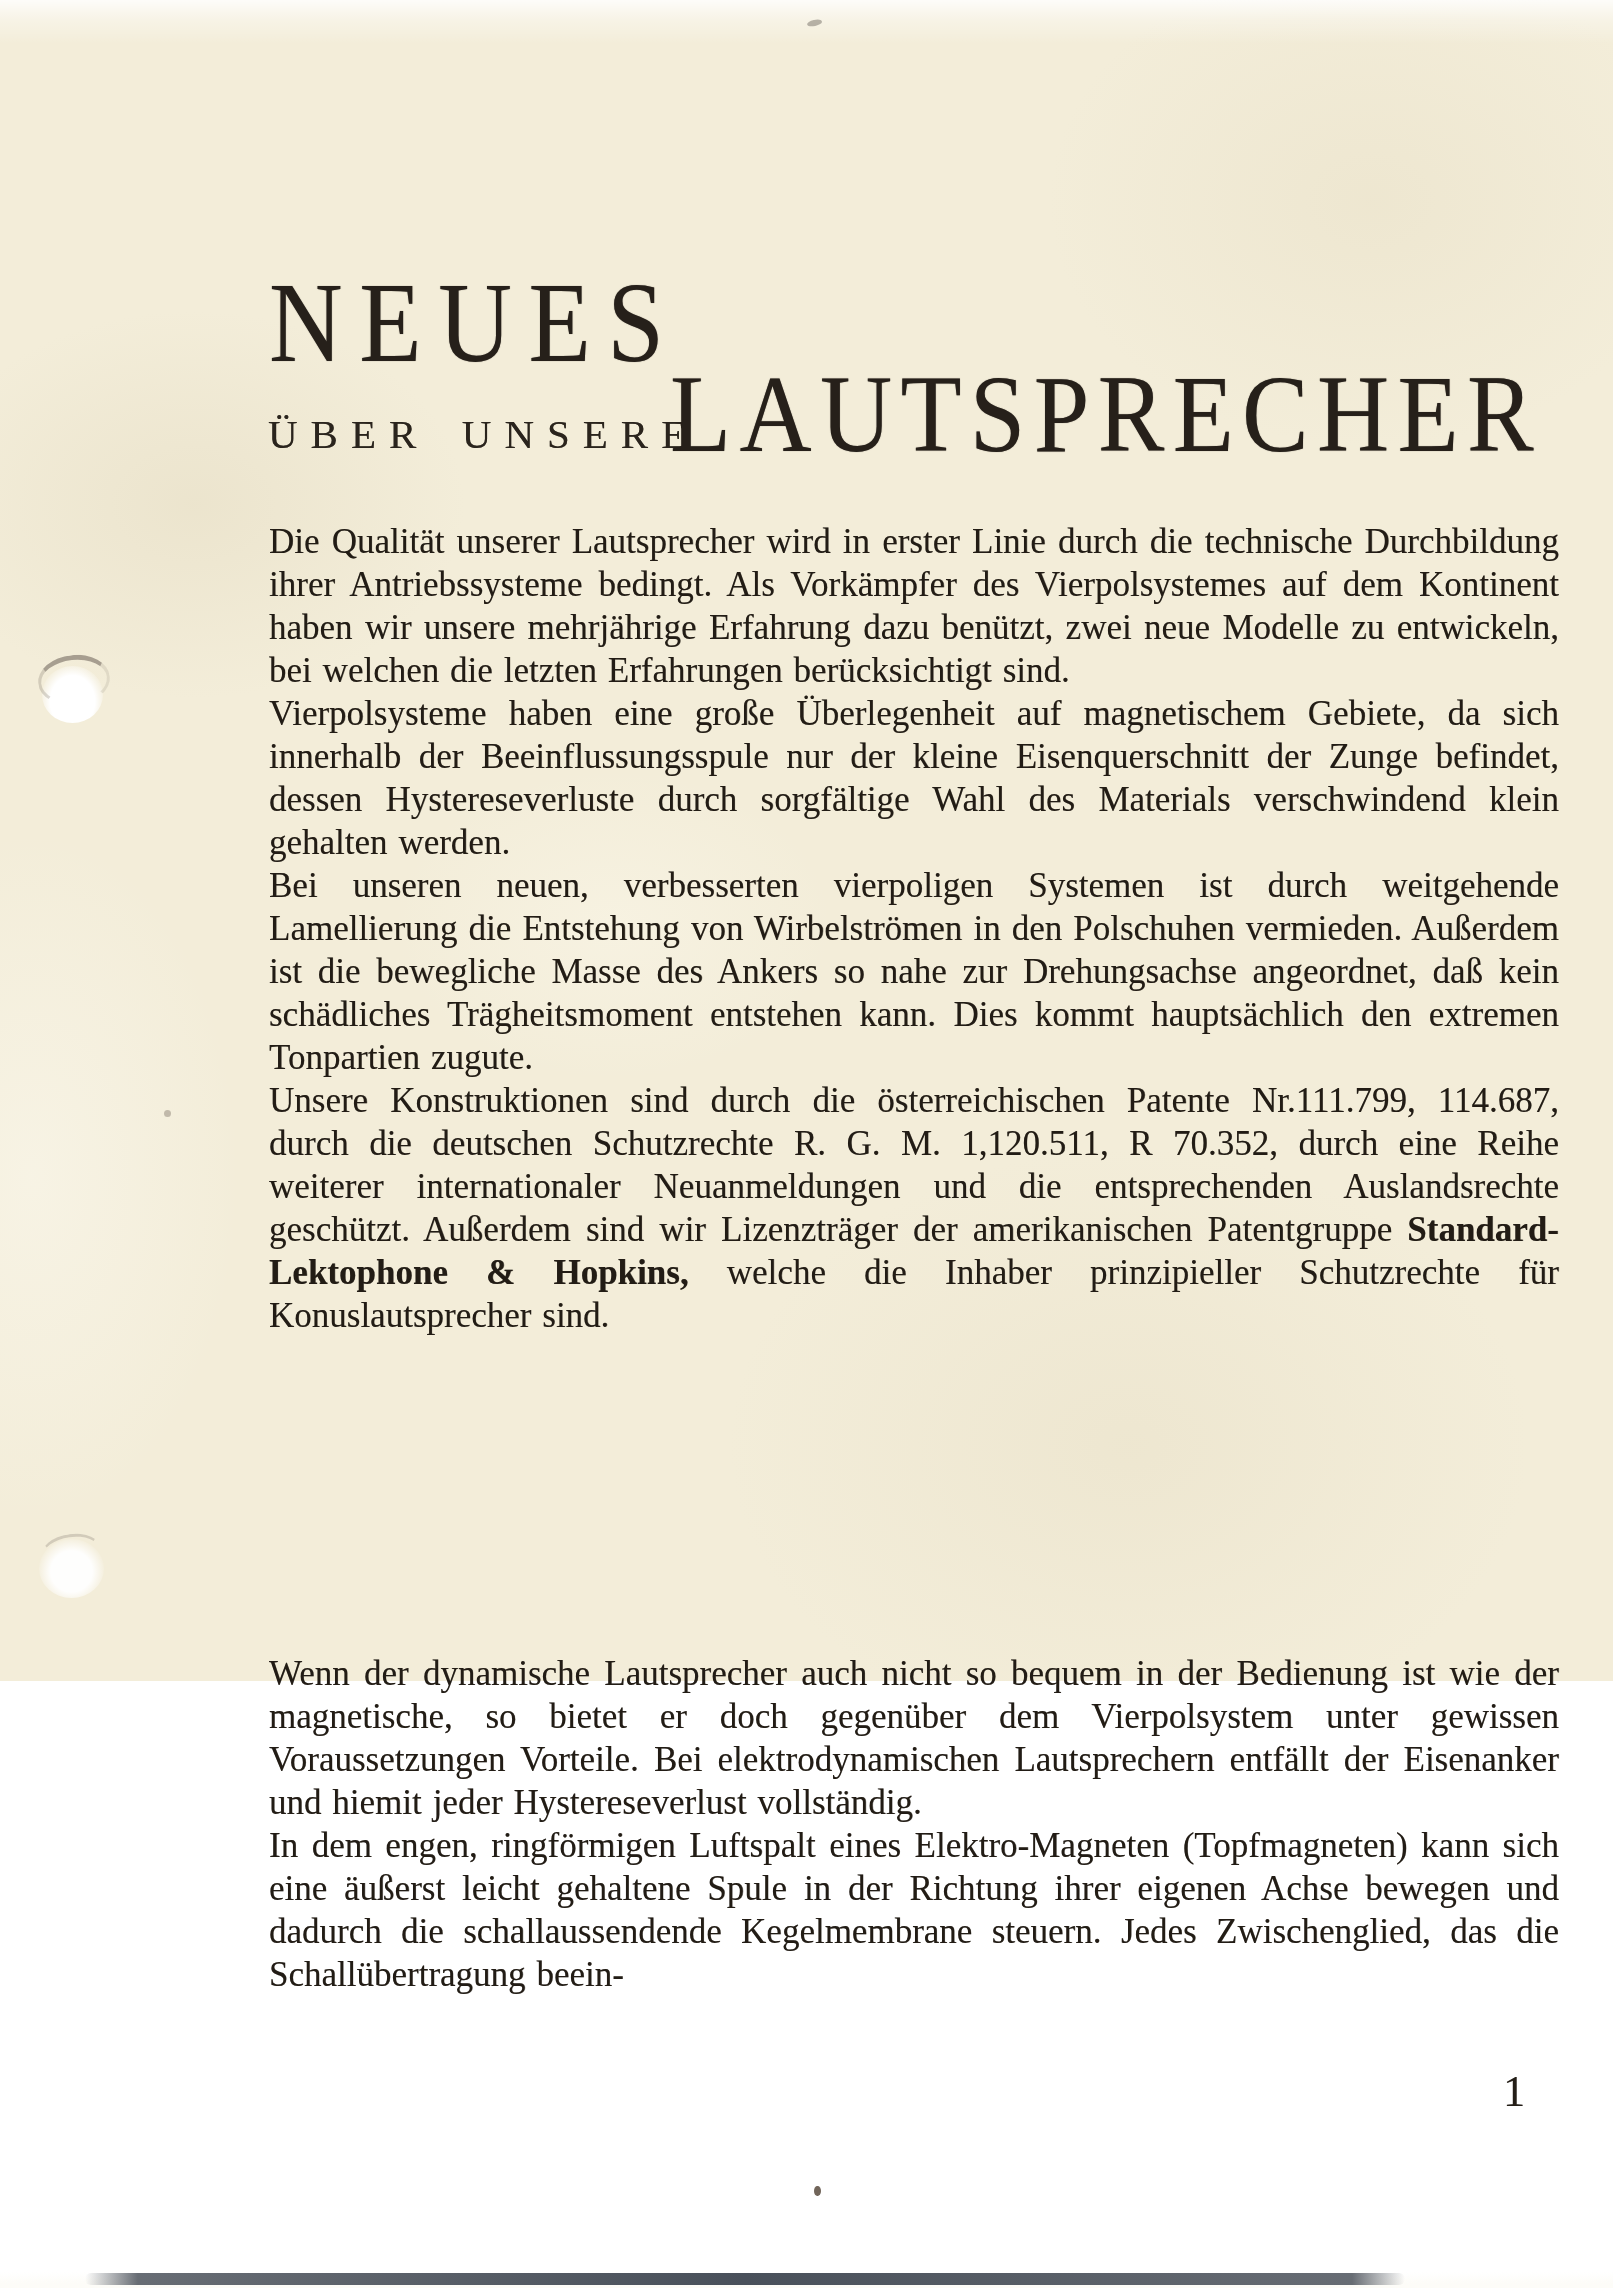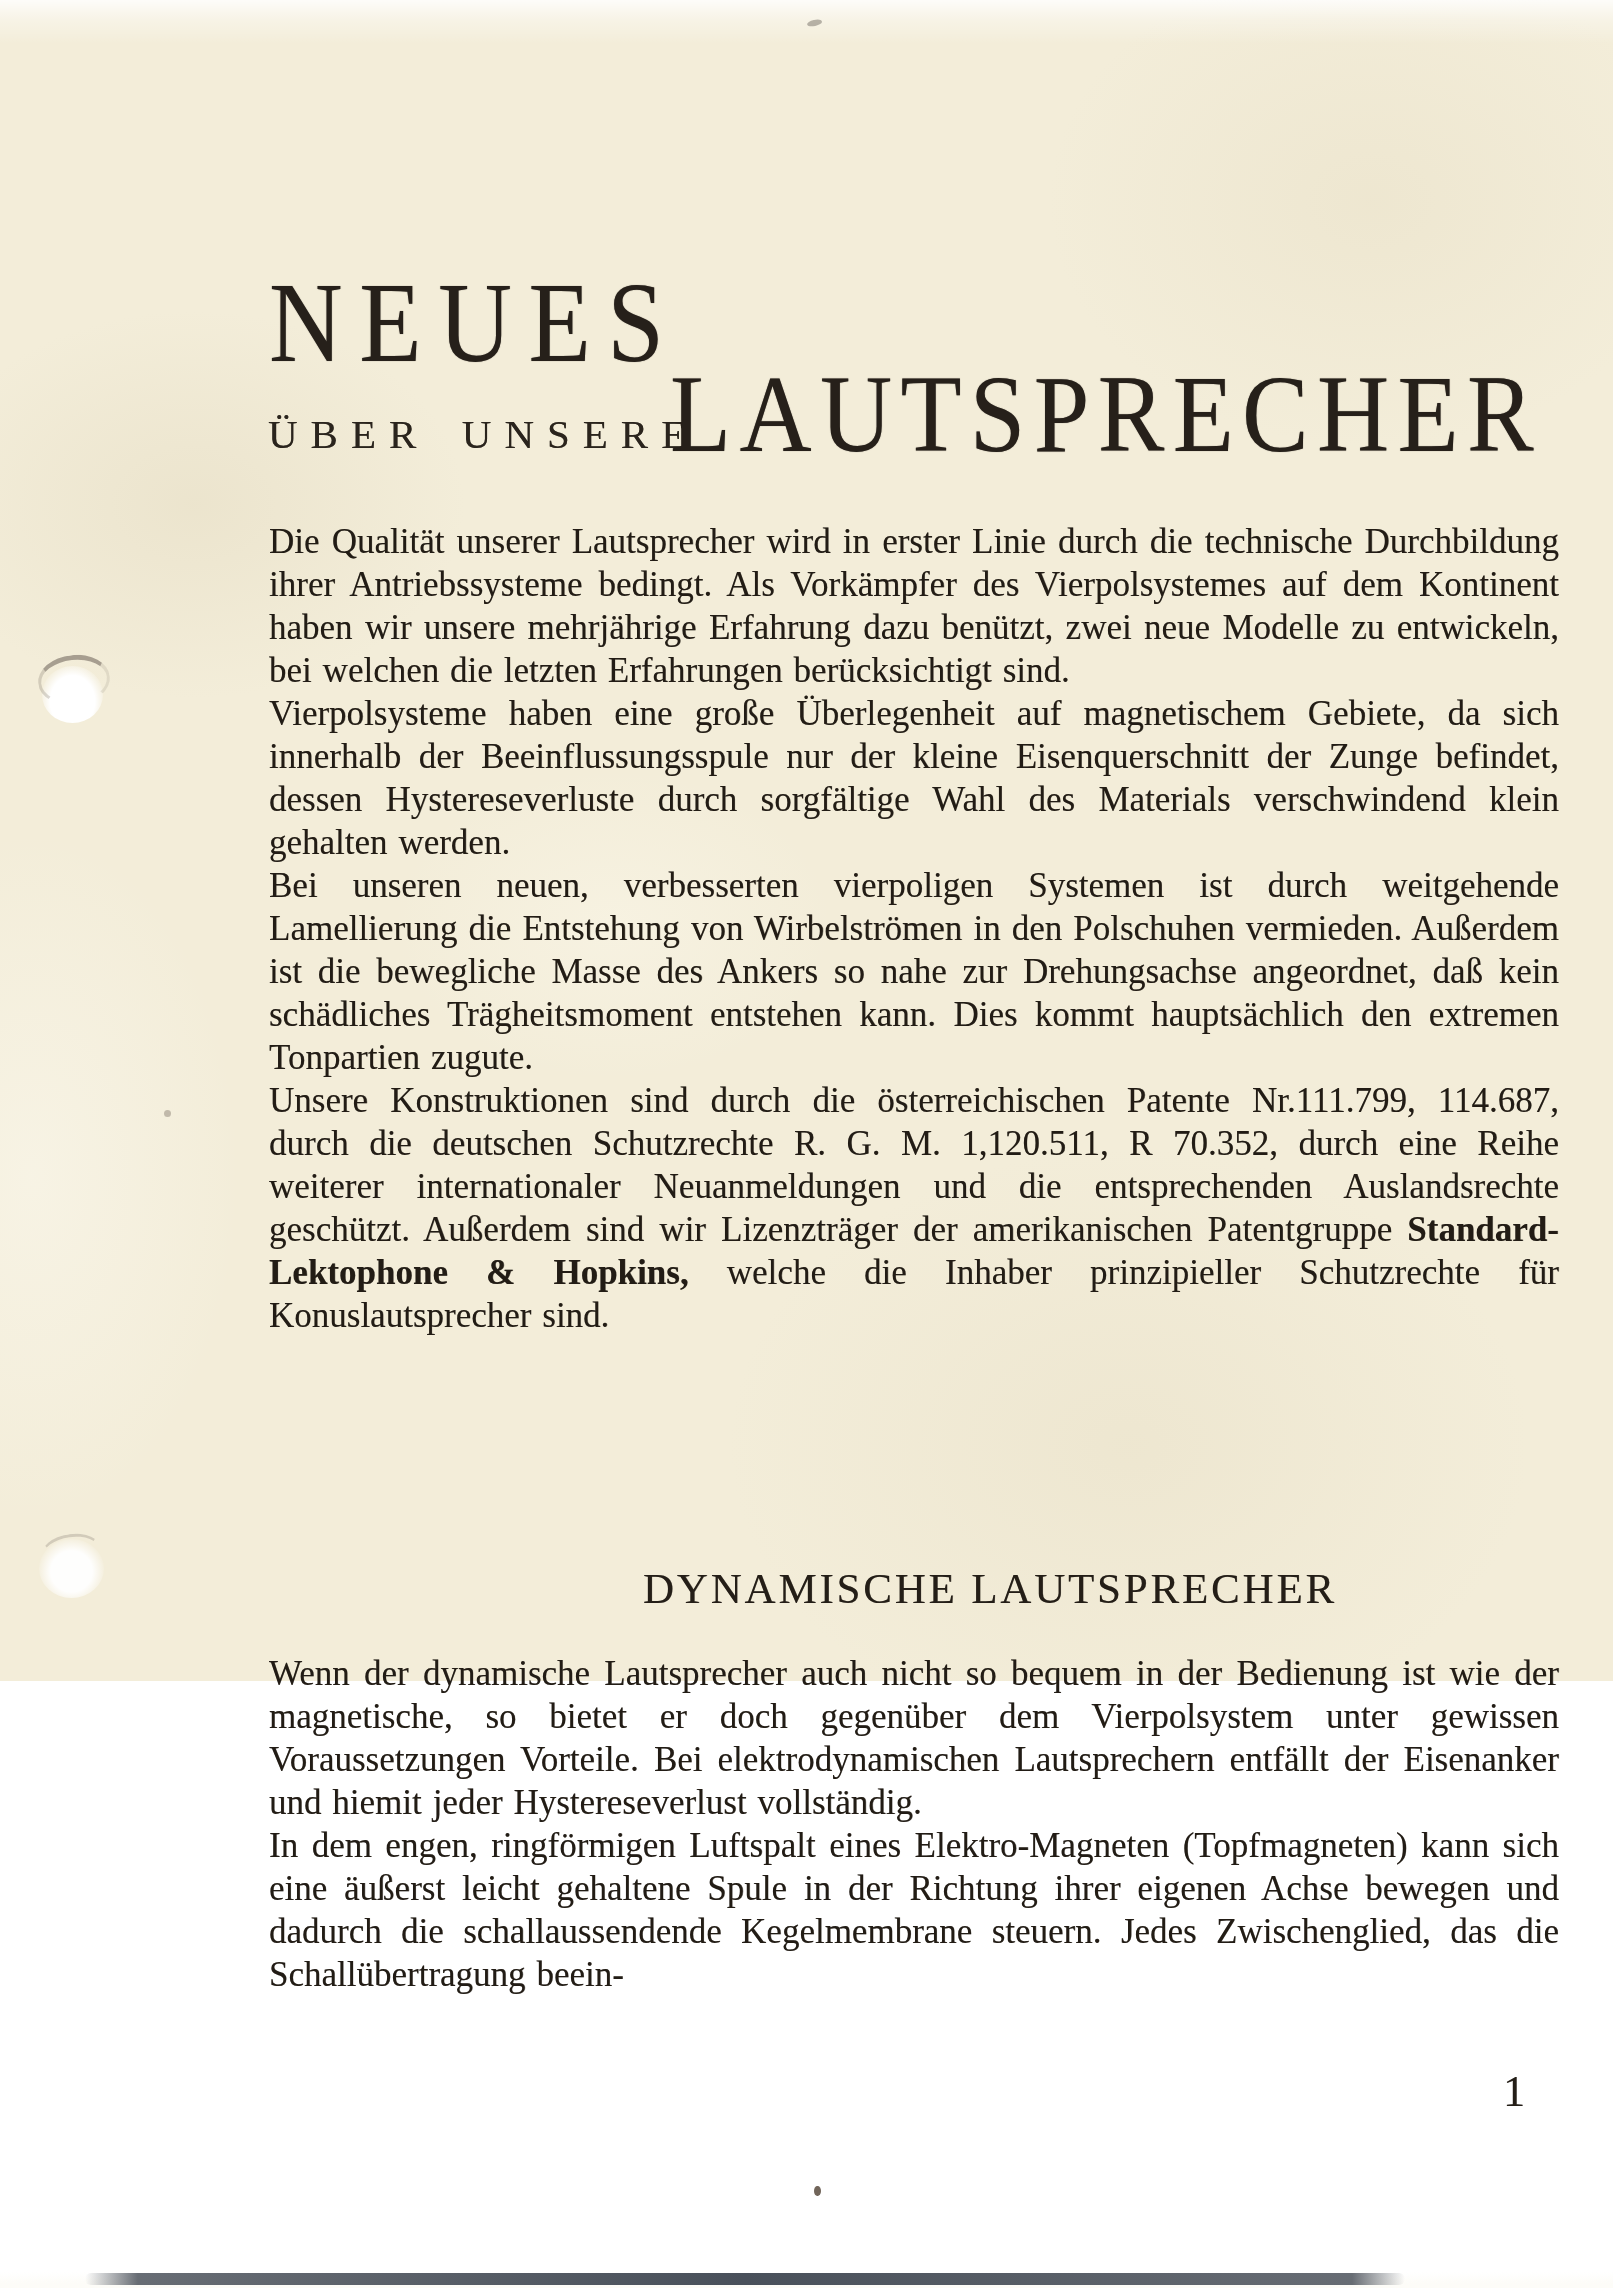--- a/index.html
+++ b/index.html
@@ -119,21 +119,20 @@
     <span class="t-large">LAUTSPRECHER</span>
   </div>
 
   <div class="bodyblock intro">
       <p><span>Die Qualität unserer Lautsprecher wird in erster Linie durch die technische Durchbildung ihrer Antriebssysteme bedingt. Als Vorkämpfer des Vierpolsystemes auf dem Kontinent haben wir unsere mehrjährige Erfahrung dazu benützt, zwei neue Modelle zu entwickeln, bei welchen die letzten Erfahrungen berücksichtigt sind.</span></p>
       <p><span>Vierpolsysteme haben eine große Überlegenheit auf magnetischem Gebiete, da sich innerhalb der Beeinflussungsspule nur der kleine Eisenquerschnitt der Zunge befindet, dessen Hystereseverluste durch sorgfältige Wahl des Materials verschwindend klein gehalten werden.</span></p>
       <p><span>Bei unseren neuen, verbesserten vierpoligen Systemen ist durch weitgehende Lamellierung die Entstehung von Wirbelströmen in den Polschuhen vermieden. Außerdem ist die bewegliche Masse des Ankers so nahe zur Drehungsachse angeordnet, daß kein schädliches Trägheitsmoment entstehen kann. Dies kommt hauptsächlich den extremen Tonpartien zugute.</span></p>
       <p><span>Unsere Konstruktionen sind durch die österreichischen Patente Nr.111.799, 114.687, durch die deutschen Schutzrechte R. G. M. 1,120.511, R 70.352, durch eine Reihe weiterer internationaler Neuanmeldungen und die entsprechenden Auslandsrechte geschützt. Außerdem sind wir Lizenzträger der amerikanischen Patentgruppe </span><b>Standard-Lektophone &amp; Hopkins,</b><span> welche die Inhaber prinzipieller Schutzrechte für Konuslautsprecher sind.</span></p>
     </div>
 
-  <div class="section-heading">DYNAMISCHE LAUTSPRECHER</div>
 
   <div class="bodyblock dyn">
       <p><span>Wenn der dynamische Lautsprecher auch nicht so bequem in der Bedienung ist wie der magnetische, so bietet er doch gegenüber dem Vierpolsystem unter gewissen Voraussetzungen Vorteile. Bei elektrodynamischen Lautsprechern entfällt der Eisenanker und hiemit jeder Hystereseverlust vollständig.</span></p>
       <p><span>In dem engen, ringförmigen Luftspalt eines Elektro-Magneten (Topfmagneten) kann sich eine äußerst leicht gehaltene Spule in der Richtung ihrer eigenen Achse bewegen und dadurch die schallaussendende Kegelmembrane steuern. Jedes Zwischenglied, das die Schallübertragung beein-</span></p>
     </div>
 
   <div class="page-number">1</div>
 
   <div class="punch-hole hole1"></div>
   <div class="punch-hole hole2"></div>

